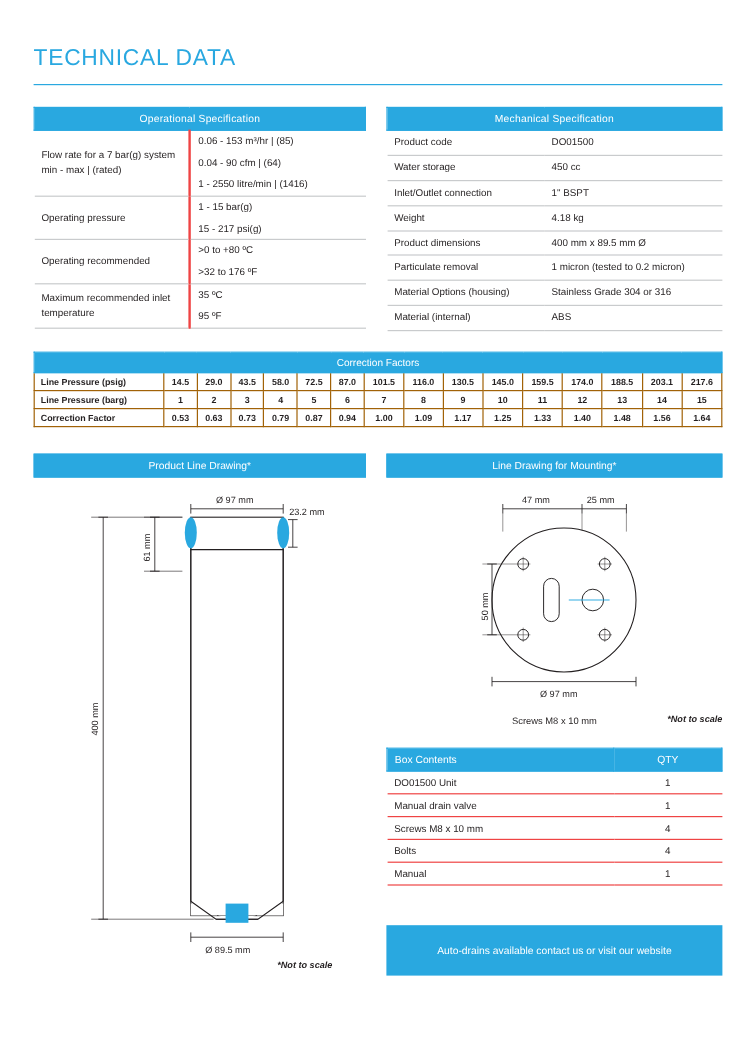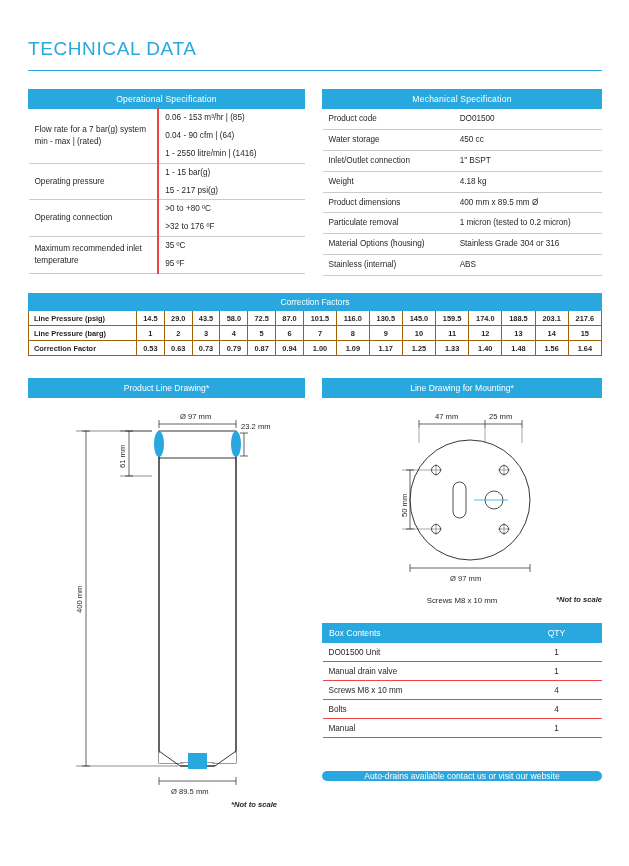--- a/index.html
+++ b/index.html
@@ -150,22 +150,21 @@
 
   .banner {
     position: absolute;
     left: 322px;
     top: 771px;
     width: 280px;
     background: #29a8e0;
     color: #fff;
     font-size: 8.6px;
     text-align: center;
-    padding: 0 4px;
-    border-radius: 12px;
+    padding: 16px 4px;
   }
 
   svg { display: block; }
   .dim { font-size: 7.6px; fill: #231f20; font-family: "Liberation Sans", sans-serif; }
 </style>
 </head>
 <body>
 
 <div class="page">
 
@@ -187,21 +186,21 @@
         </td>
       </tr>
       <tr>
         <td class="lbl">Operating pressure</td>
         <td class="val multi">
           <div>1 - 15 bar(g)</div>
           <div>15 - 217 psi(g)</div>
         </td>
       </tr>
       <tr>
-        <td class="lbl">Operating connection</td>
+        <td class="lbl">Operating recommended</td>
         <td class="val multi">
           <div>&gt;0 to +80 ºC</div>
           <div>&gt;32 to 176 ºF</div>
         </td>
       </tr>
       <tr class="last">
         <td class="lbl">Maximum recommended inlet temperature</td>
         <td class="val multi">
           <div>35 ºC</div>
           <div>95 ºF</div>
@@ -239,21 +238,21 @@
           </tr>
       <tr>
             <td class="lbl">Particulate removal</td>
             <td>1 micron (tested to 0.2 micron)</td>
           </tr>
       <tr>
             <td class="lbl">Material Options (housing)</td>
             <td>Stainless Grade 304 or 316</td>
           </tr>
       <tr class="last">
-            <td class="lbl">Stainless (internal)</td>
+            <td class="lbl">Material (internal)</td>
             <td>ABS</td>
           </tr>
     </tbody>
       </table>
   </div>
 
   <div class="cf">
     <table class="cf-table">
       <tbody>
           <tr>

